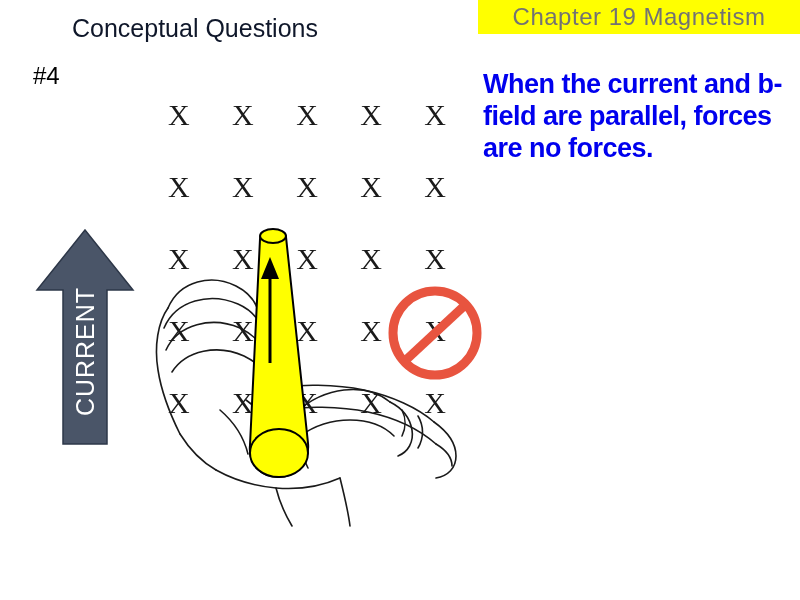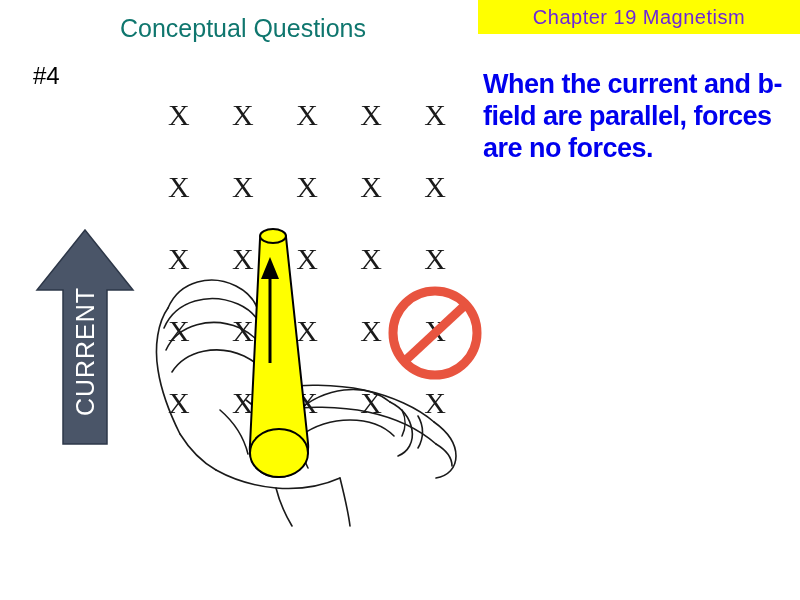--- a/index.html
+++ b/index.html
@@ -22,35 +22,34 @@
     top: 0px;
     width: 322px;
     height: 34px;
     background: #ffff00;
     display: flex;
     align-items: center;
     justify-content: center;
   }
   #chapter-banner .banner-text {
     font-family: "Liberation Sans", sans-serif;
-    font-size: 20px;
-    color: #6d28d9;
+    font-size: 24px;
+    color: #737373;
     letter-spacing: 0.5px;
     white-space: nowrap;
   }
 
   
   #conceptual-title {
     position: absolute;
     left: 72px;
     top: 14px;
     font-size: 25px;
-    color: #0f766e;
-    font-family: "Liberation Sans", sans-serif;
-    margin-left: 48px;
+    color: #0f172a;
+    font-family: "Liberation Sans", sans-serif;
   }
   #question-number {
     position: absolute;
     left: 33px;
     top: 62px;
     font-size: 24px;
     color: #000000;
     font-family: "Liberation Sans", sans-serif;
   }
 

